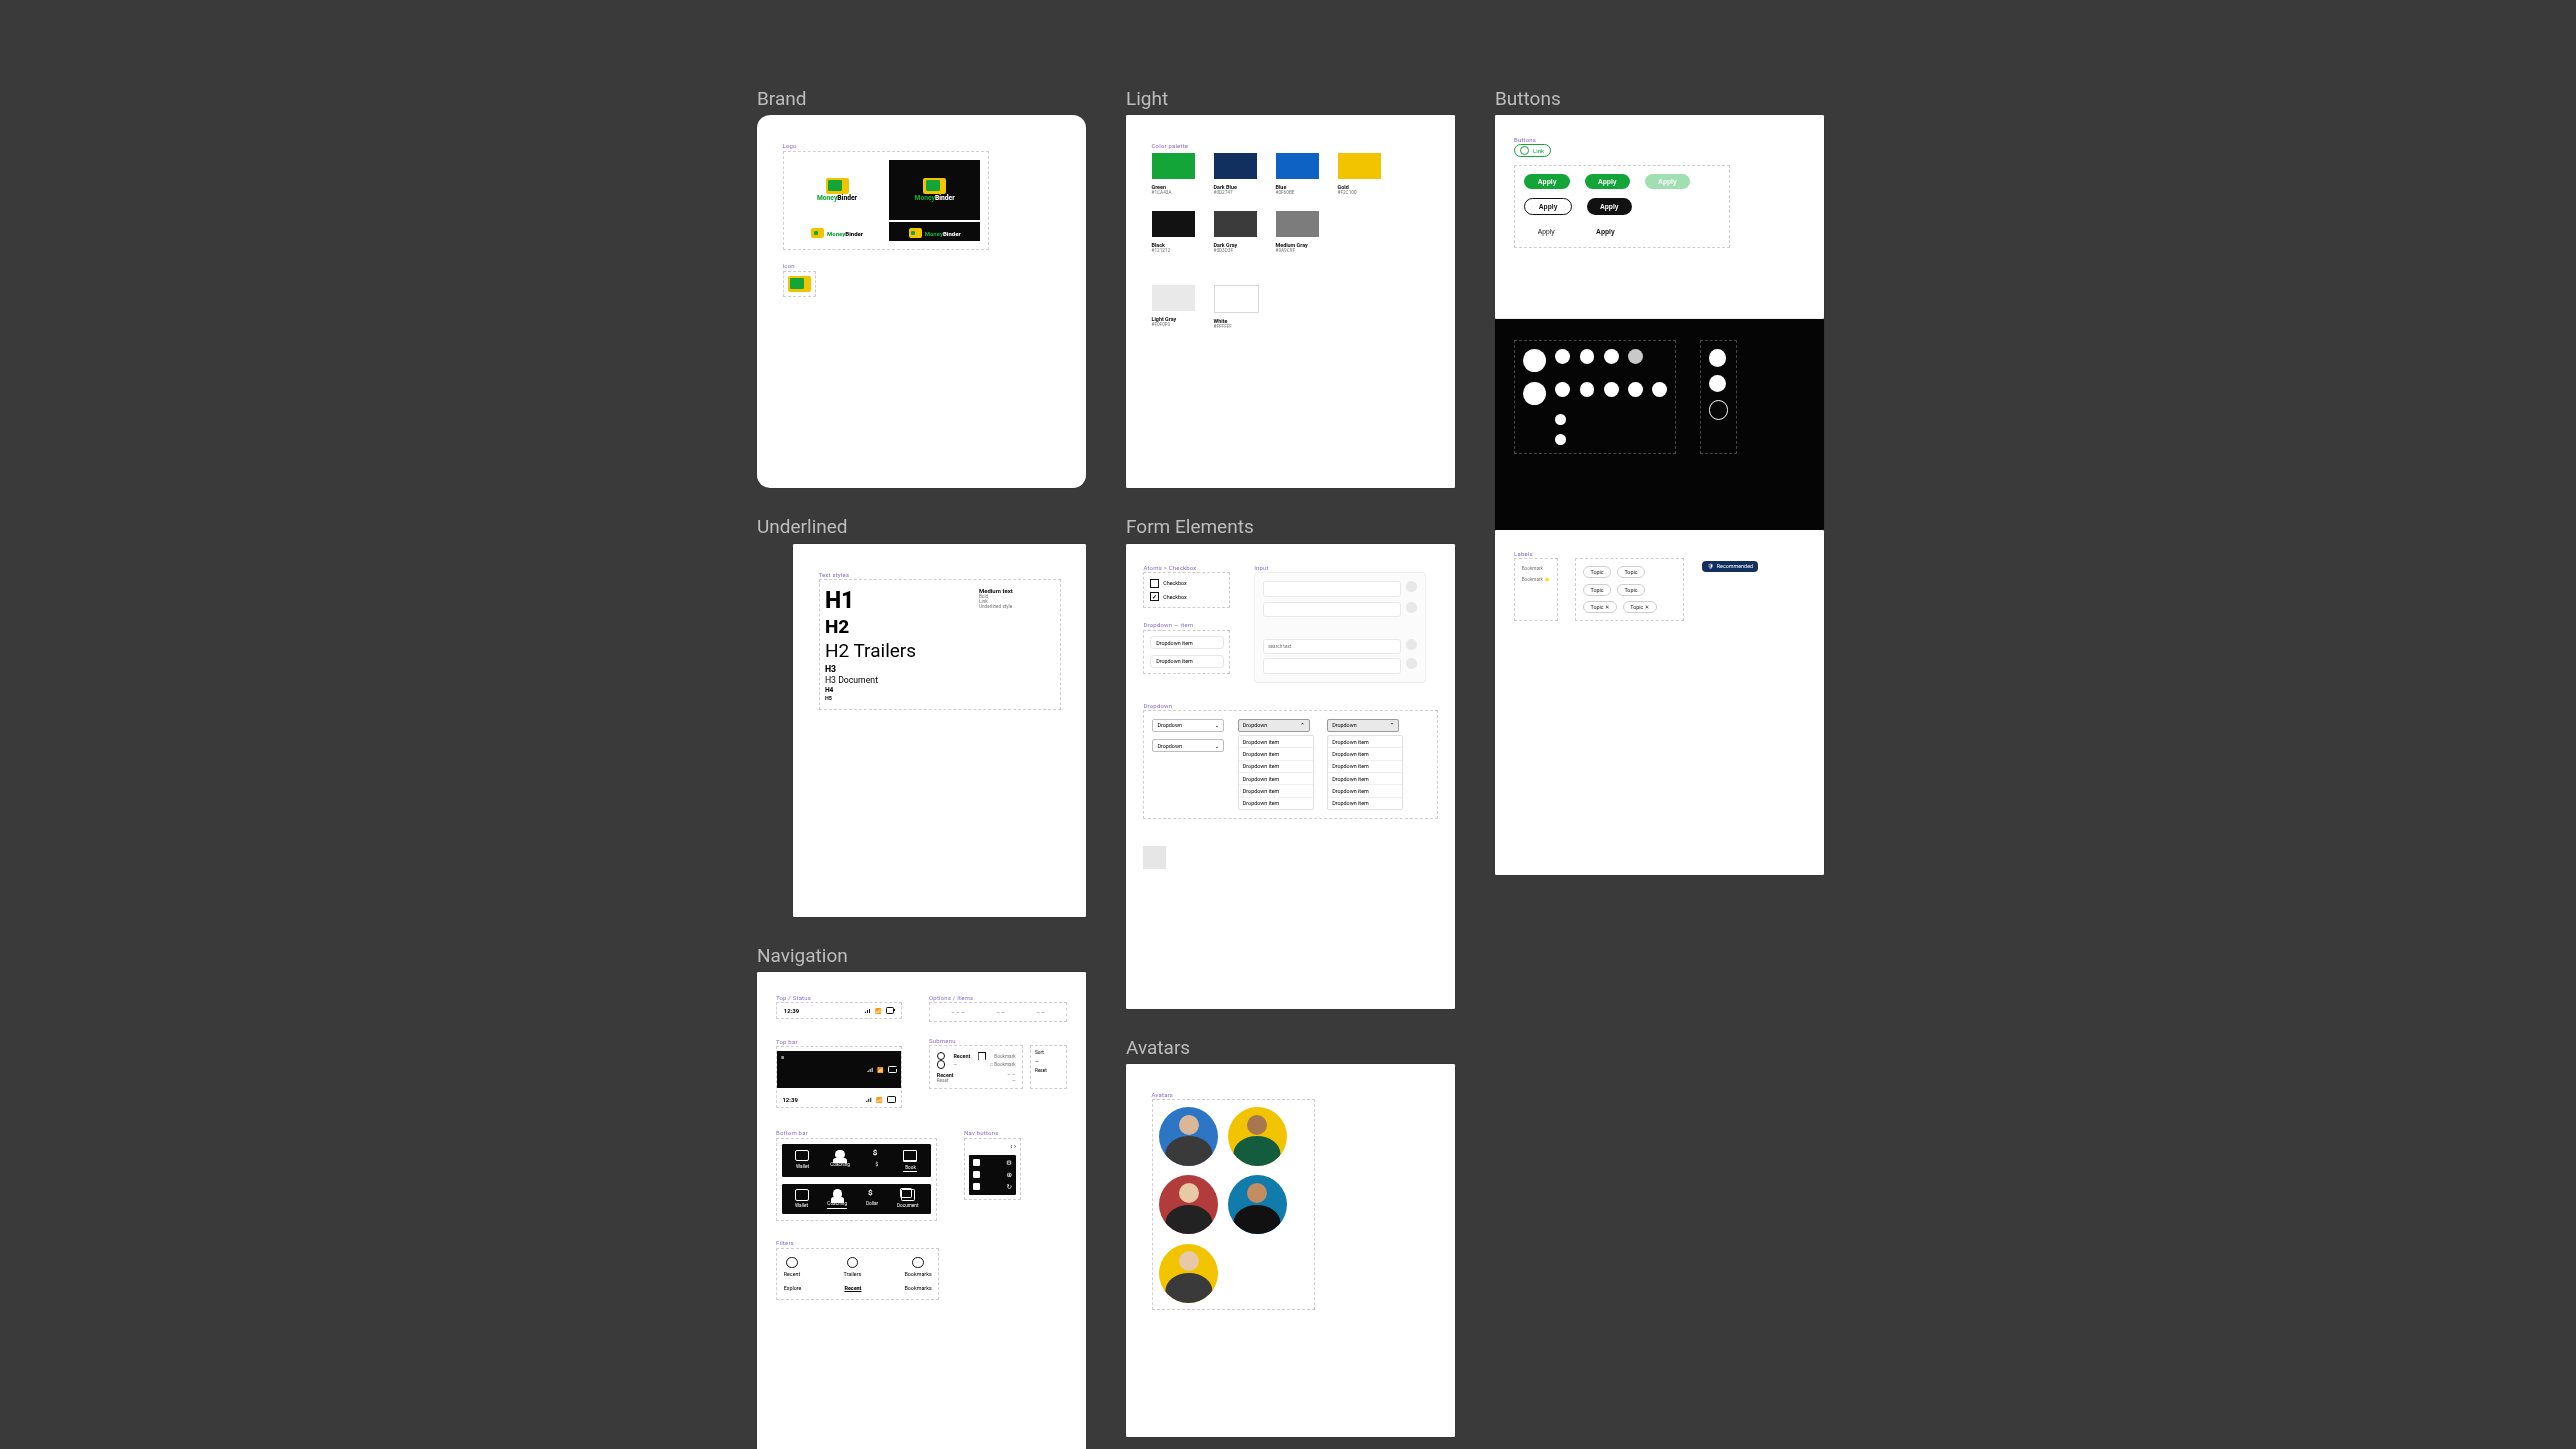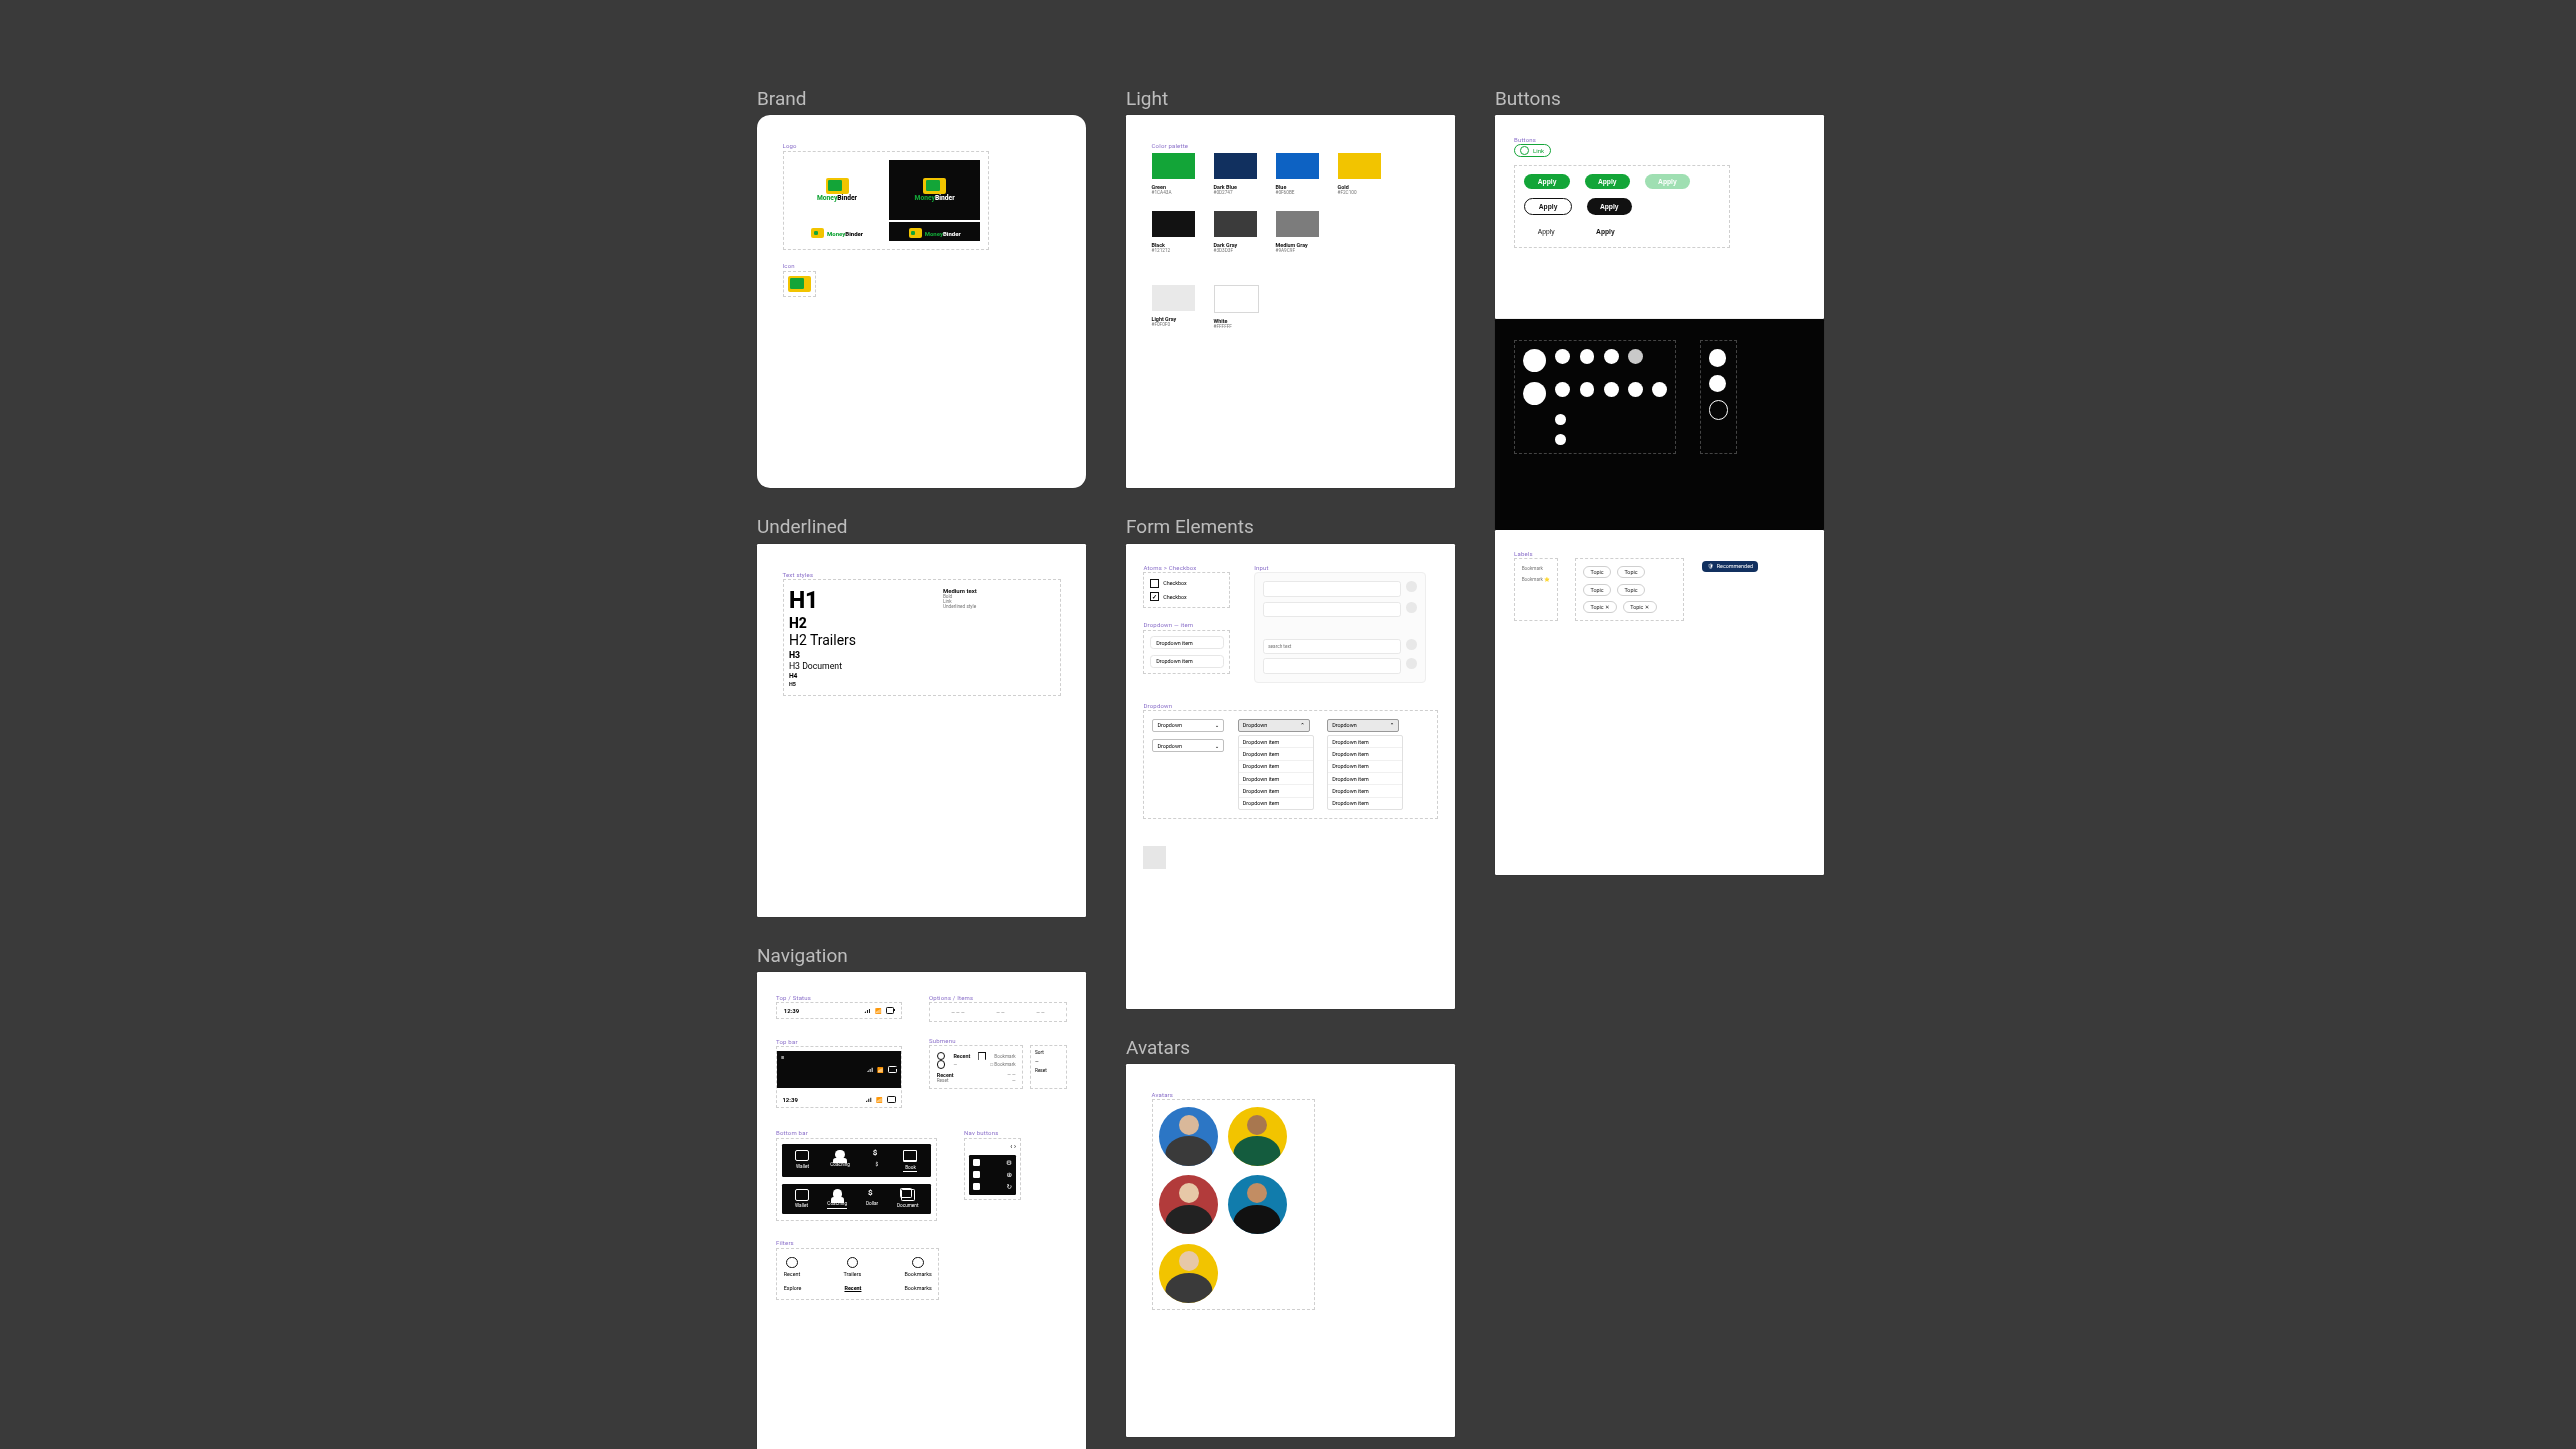--- a/index.html
+++ b/index.html
@@ -27,21 +27,21 @@
     grid-row-gap:27px;
     align-items:start;
   }
   .col{display:flex;flex-direction:column;gap:27px;}
   .label{color:var(--fg);font-size:19px;margin-bottom:5.4px;font-weight:400;}
   .card{background:var(--card);border-radius:1.3px;box-shadow:0 0 0 0.7px rgba(0,0,0,.08);}
 
   
   .h1{height:330px;border-radius:13px;}
   .h1b{height:330px;}
-  .h2{height:330px;}
+  .h2{height:330px;margin-left:36px;}
   .h2b{height:330px;}
   .hButtons{height:174px;}
   .hDots{height:168px;}
   .hLabels{height:315px;}
   .hNav{height:496px;}
   .hForm{height:423px;}
 
   
   .sect-title{font-size:6px;color:var(--purple);letter-spacing:0.2px;padding:5.4px 25.5px 1.3px;}
   .dashed{border:0.7px dashed #cfcfcf;}
@@ -65,21 +65,21 @@
   .swatches{display:flex;flex-wrap:wrap;gap:16px 19px;margin-top:2.7px;}
   .sw{width:43px;}
   .sw .chip{width:43px;height:25.5px;}
   .sw .name{font-size:5.4px;font-weight:700;margin-top:5.4px;color:#111;}
   .sw .hex{font-size:4.7px;color:#777;}
   .sw.outline .chip{background:#fff;border:0.7px solid #d8d8d8;}
 
   
   .typo-left{width:134px;}
   .typo h1{font-size:23px;font-weight:800;margin:0;}
-  .typo h2{font-size:14px;margin:1.3px 0;font-weight:800;}
+  .typo h2{font-size:19px;margin:1.3px 0;font-weight:800;}
   .typo h2.reg{font-weight:400;}
   .typo h3{font-size:8.7px;margin:1.3px 0;font-weight:800;}
   .typo h3.reg{font-weight:400;}
   .typo h4{font-size:6.7px;margin:1.3px 0;}
   .typo h5{font-size:5.4px;margin:1.3px 0;}
 
   
   .avatar-grid{display:flex;flex-wrap:wrap;gap:9.4px;padding:6.7px;width:148px;}
   .avatar{width:59px;height:59px;border-radius:50%;position:relative;overflow:hidden;}
   .avatar .head{position:absolute;left:50%;top:30%;width:34%;height:34%;transform:translate(-50%,-50%);border-radius:50%;background:#d9b89a;}

